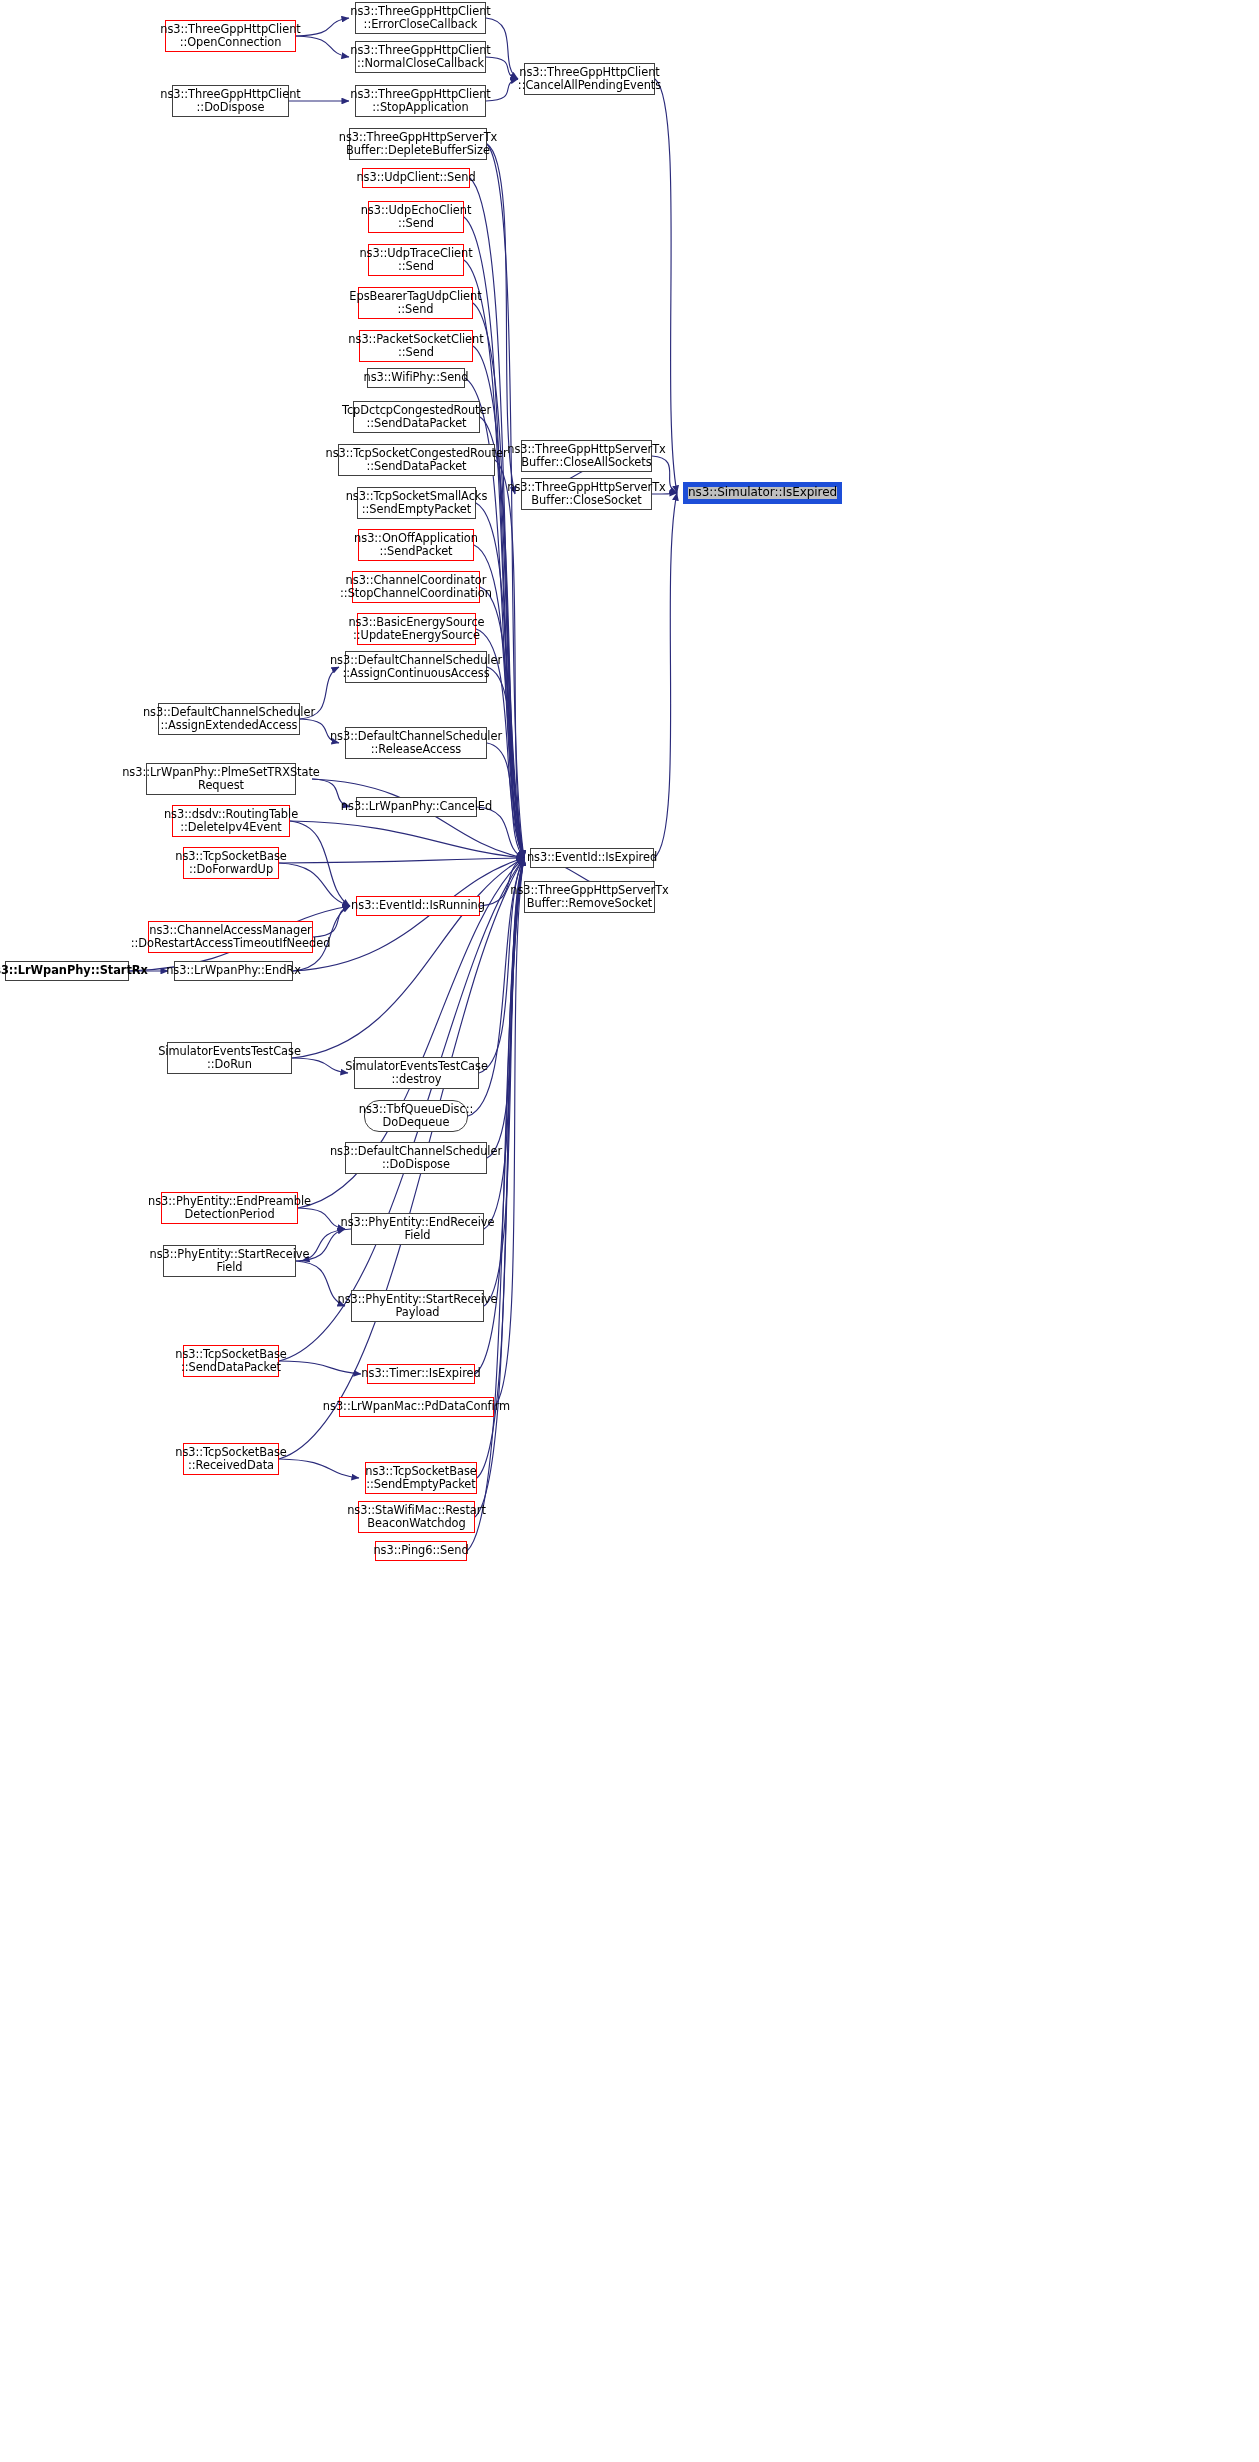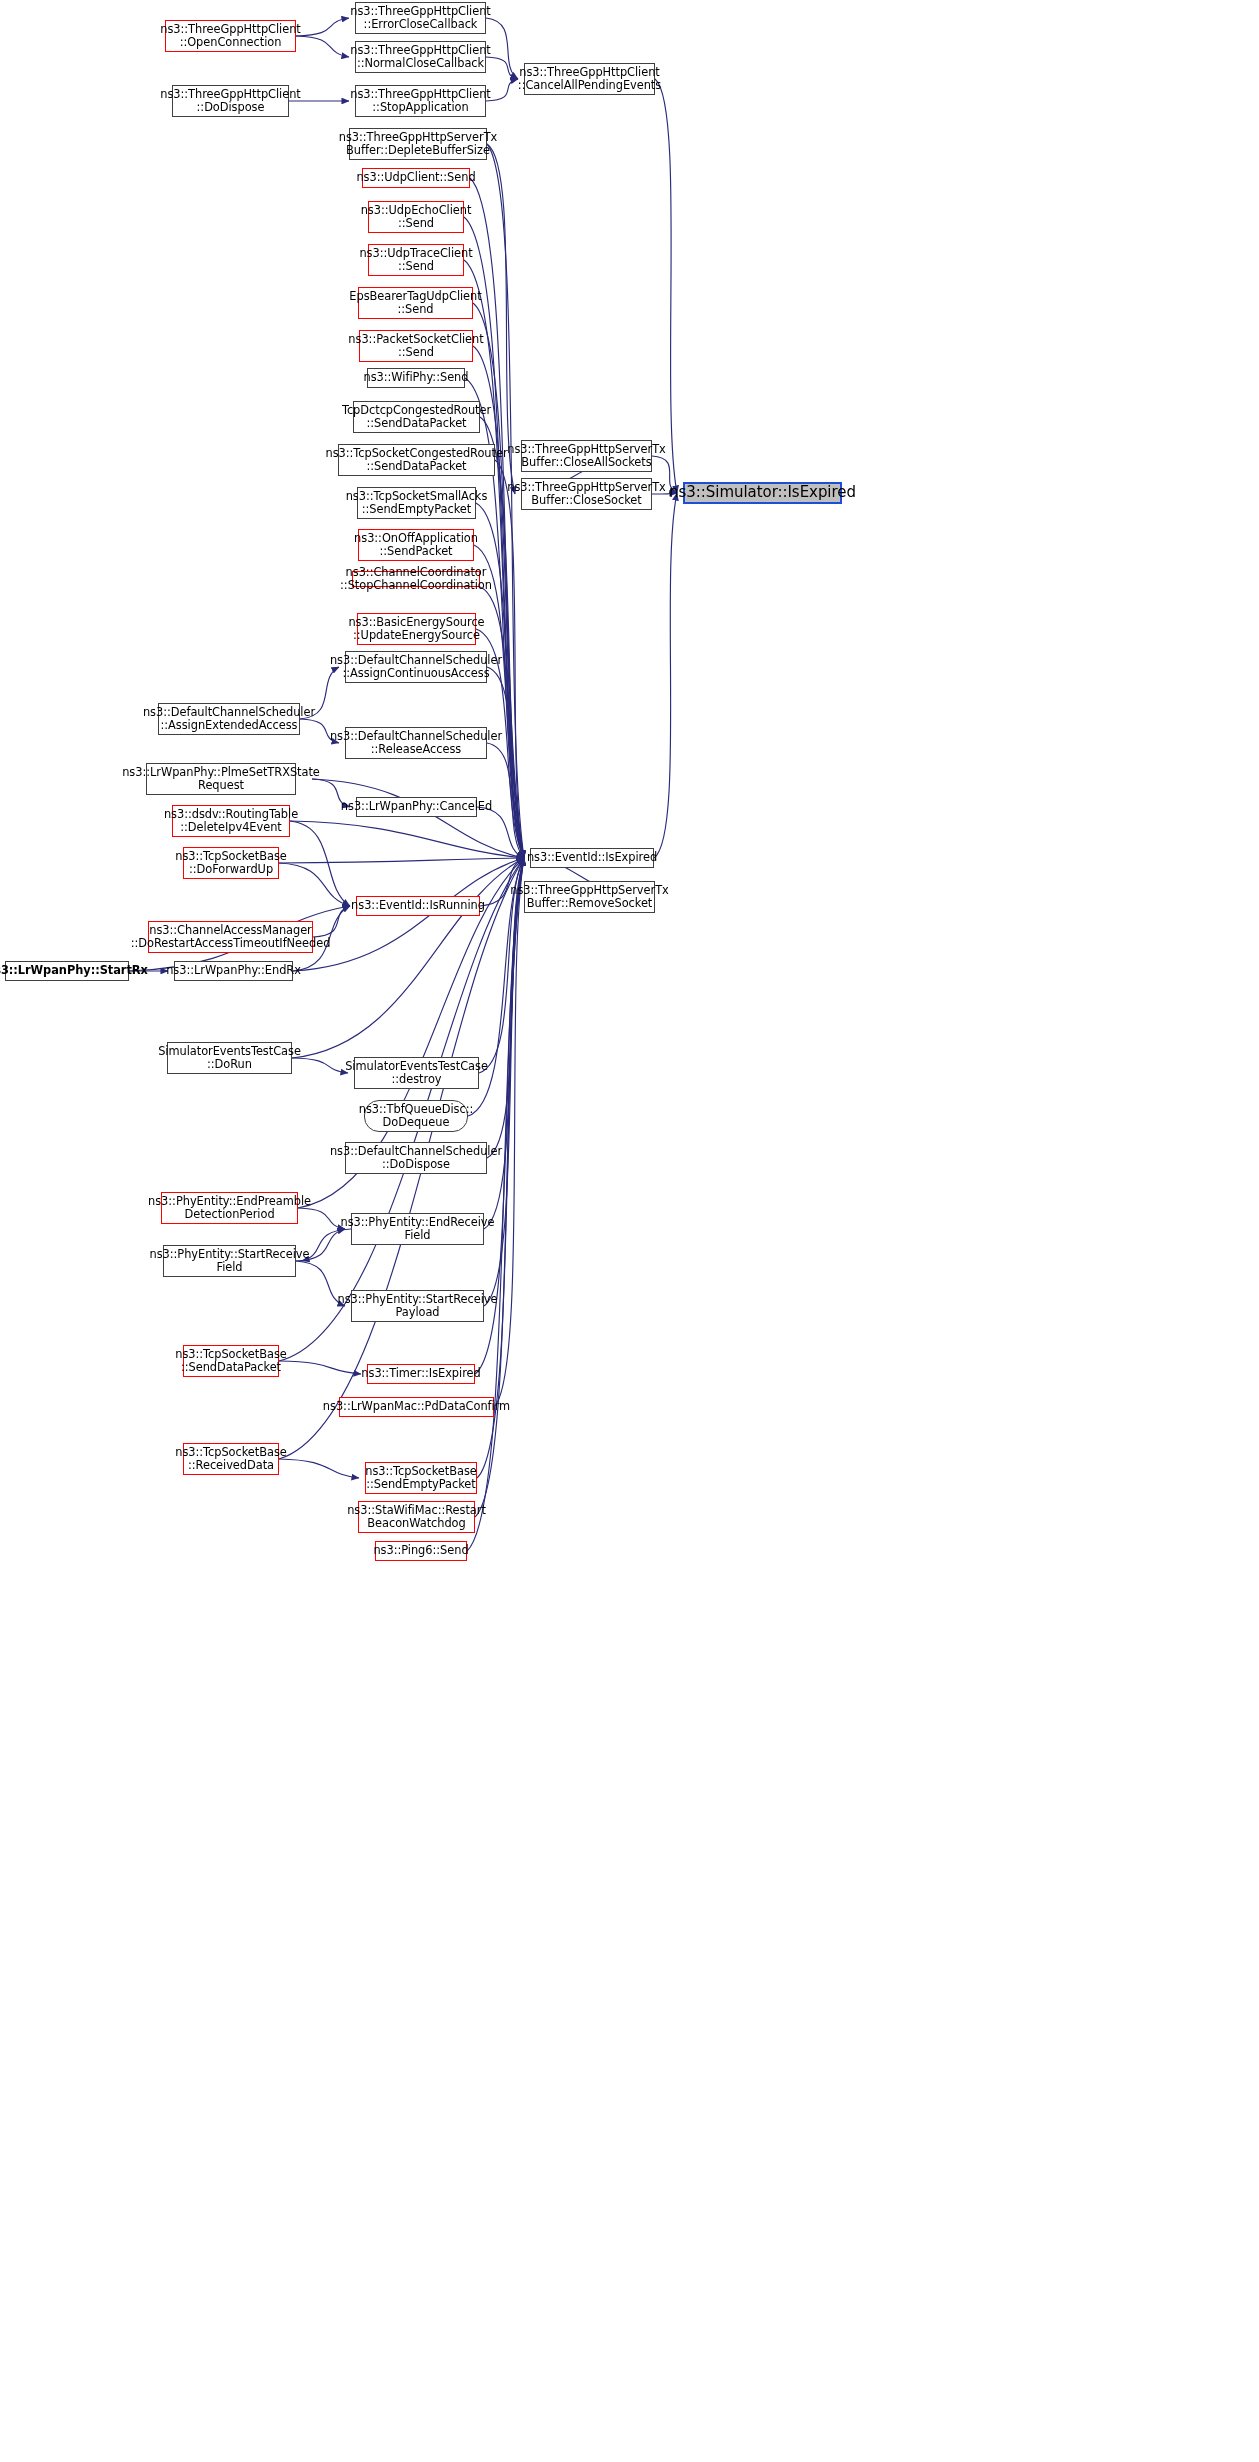--- a/index.html
+++ b/index.html
@@ -26,22 +26,22 @@
     line-height:13.2px;
     color:#000000;
     letter-spacing:-0.05px;
     padding:0 3px;
     white-space:pre-line;
     z-index:5;
   }
   .node.red{border:1px solid #ff0000;}
   .node.focus{
     background:#bfbfbf;
-    border:2px solid #1d4ed8;
-    font-size:15px;
+    border:5px solid #1d4ed8;
+    font-size:12px;
   }
 </style>
 </head>
 <body>
 
 <div id="canvas-wrap">
   <svg id="edges" xmlns="http://www.w3.org/2000/svg">
     <defs>
       <marker id="arrowhead" markerWidth="7" markerHeight="6" refX="6.6" refY="3" orient="auto" markerUnits="strokeWidth">
         <path d="M0,0 L7,3 L0,6 z" fill="#2a2a7a"></path>
@@ -140,21 +140,21 @@
 ::Send</div>
       <div class="node" style="left: 367px; top: 368px; width: 98px; height: 20px;">ns3::WifiPhy::Send</div>
       <div class="node" style="left: 353px; top: 401px; width: 127px; height: 32px;">TcpDctcpCongestedRouter
 ::SendDataPacket</div>
       <div class="node" style="left: 338px; top: 444px; width: 157px; height: 32px;">ns3::TcpSocketCongestedRouter
 ::SendDataPacket</div>
       <div class="node" style="left: 357px; top: 487px; width: 119px; height: 32px;">ns3::TcpSocketSmallAcks
 ::SendEmptyPacket</div>
       <div class="node red" style="left: 358px; top: 529px; width: 116px; height: 32px;">ns3::OnOffApplication
 ::SendPacket</div>
-      <div class="node red" style="left: 352px; top: 571px; width: 128px; height: 16px;">ns3::ChannelCoordinator
+      <div class="node red" style="left: 352px; top: 571px; width: 128px; height: 32px;">ns3::ChannelCoordinator
 ::StopChannelCoordination</div>
       <div class="node red" style="left: 357px; top: 613px; width: 119px; height: 32px;">ns3::BasicEnergySource
 ::UpdateEnergySource</div>
       <div class="node" style="left: 345px; top: 651px; width: 142px; height: 32px;">ns3::DefaultChannelScheduler
 ::AssignContinuousAccess</div>
       <div class="node" style="left: 158px; top: 703px; width: 142px; height: 32px;">ns3::DefaultChannelScheduler
 ::AssignExtendedAccess</div>
       <div class="node" style="left: 345px; top: 727px; width: 142px; height: 32px;">ns3::DefaultChannelScheduler
 ::ReleaseAccess</div>
       <div class="node" style="left: 146px; top: 763px; width: 150px; height: 32px;">ns3::LrWpanPhy::PlmeSetTRXState

